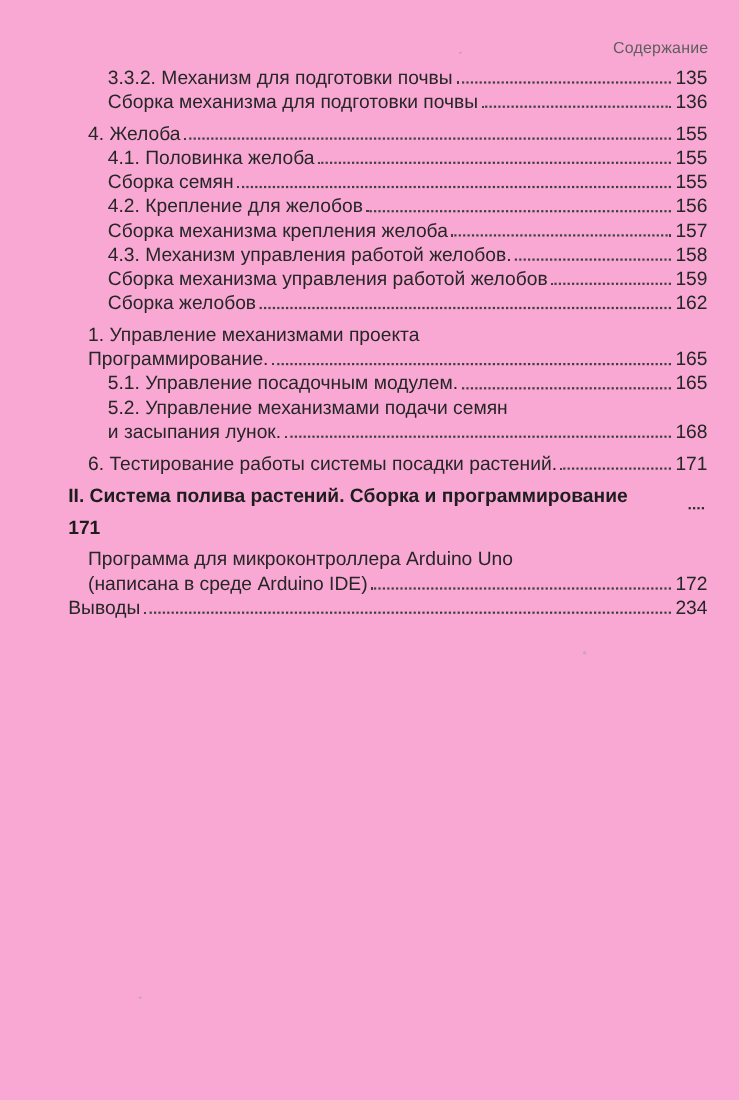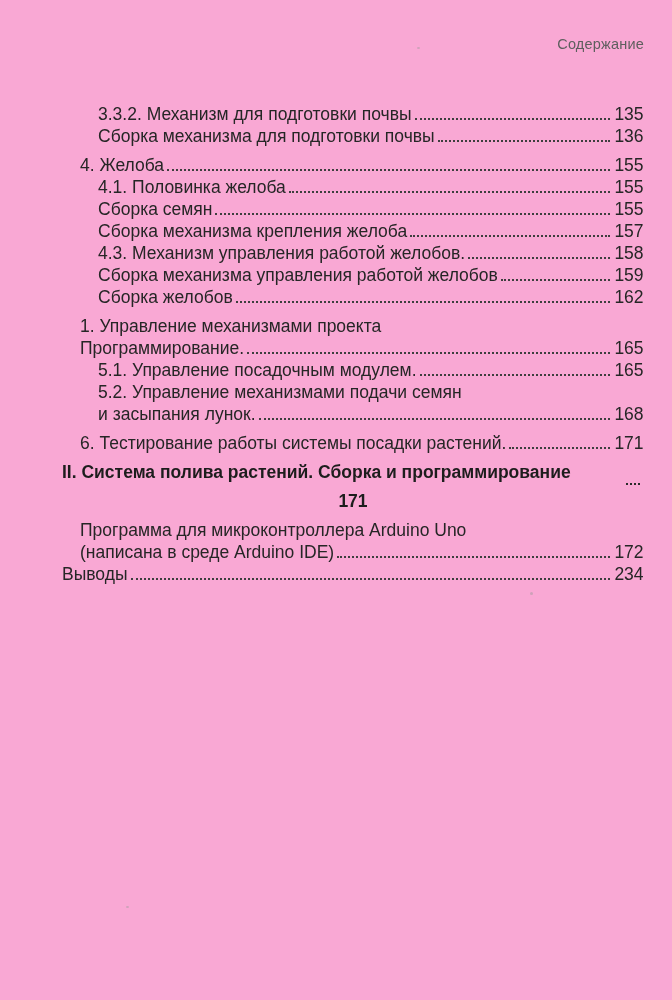--- a/index.html
+++ b/index.html
@@ -18,21 +18,21 @@
   }
   .running-header {
     position: absolute;
     top: 36px; right: 50px;
     font-size: 14.5px;
     color: #5e5e5e;
     letter-spacing: 0.2px;
   }
   .toc {
     position: absolute;
-    top: 59px; left: 62px; right: 50px; margin-top: 44px;
+    top: 59px; left: 62px; right: 50px;
   }
   .row {
     display: flex;
     font-size: 17.5px;
     line-height: 22px;
     color: #262626;
   }
   .row.lvl1 { padding-left: 18px; }
   .row.lvl2 { padding-left: 36px; }
   .row.gap  { margin-top: 7px; }
@@ -42,21 +42,21 @@
     flex: 1 1 auto;
     min-width: 14px;
     height: 0;
     align-self: flex-end;
     border-bottom: 2px dotted #3e3e3e;
     margin: 0 4px 5px 3px;
   }
   .bold .leader { border-bottom-color: #2a2a2a; }
   .num {
     white-space: pre;
-    text-align: center;
+    text-align: left;
     min-width: 30px;
   }
   .speck {
     position: absolute;
     border-radius: 50%;
     background: #9a9a9a;
     opacity: 0.45;
   }
 </style>
 </head>
@@ -83,20 +83,25 @@
       </div>
       <div class="row lvl2">
         <span class="txt">4.1. Половинка желоба</span>
         <span class="leader"></span>
         <span class="num">155</span>
       </div>
       <div class="row lvl2">
         <span class="txt">Сборка семян</span>
         <span class="leader"></span>
         <span class="num">155</span>
+      </div>
+      <div class="row lvl2">
+        <span class="txt">4.2. Крепление для желобов</span>
+        <span class="leader"></span>
+        <span class="num">156</span>
       </div>
       <div class="row lvl2">
         <span class="txt">Сборка механизма крепления желоба</span>
         <span class="leader"></span>
         <span class="num">157</span>
       </div>
       <div class="row lvl2">
         <span class="txt">4.3. Механизм управления работой желобов.</span>
         <span class="leader"></span>
         <span class="num">158</span>

